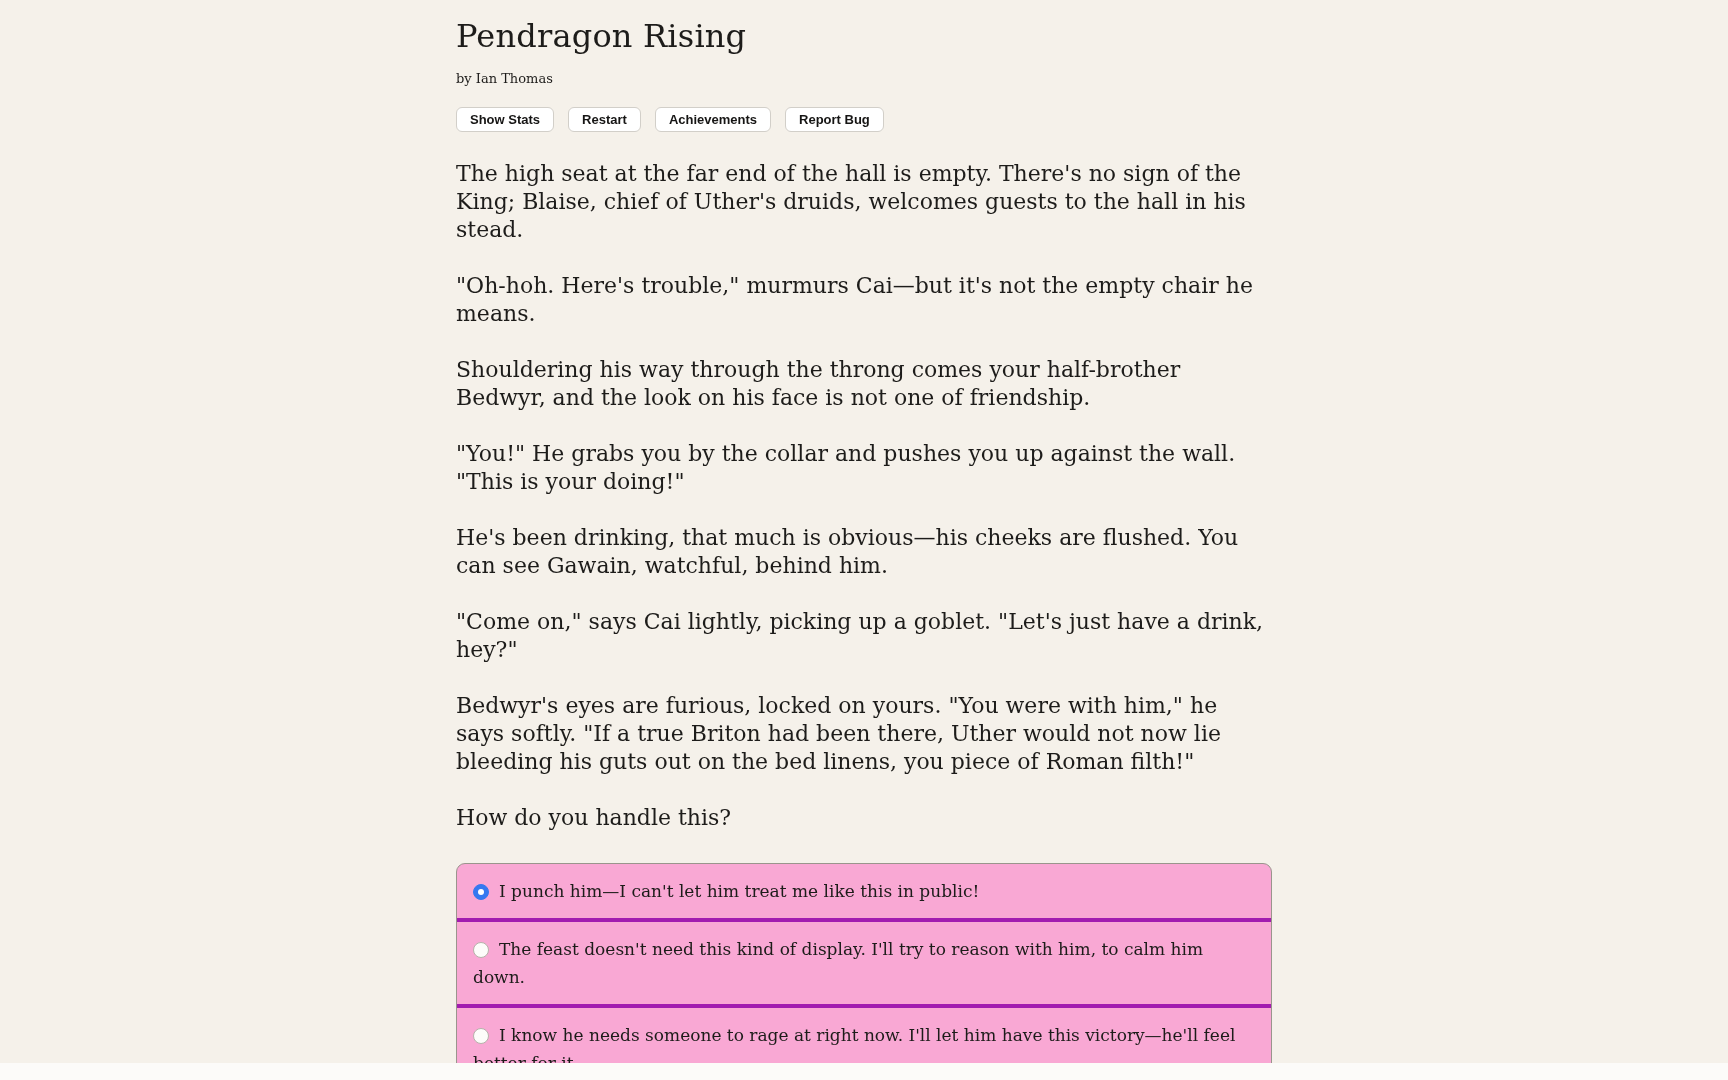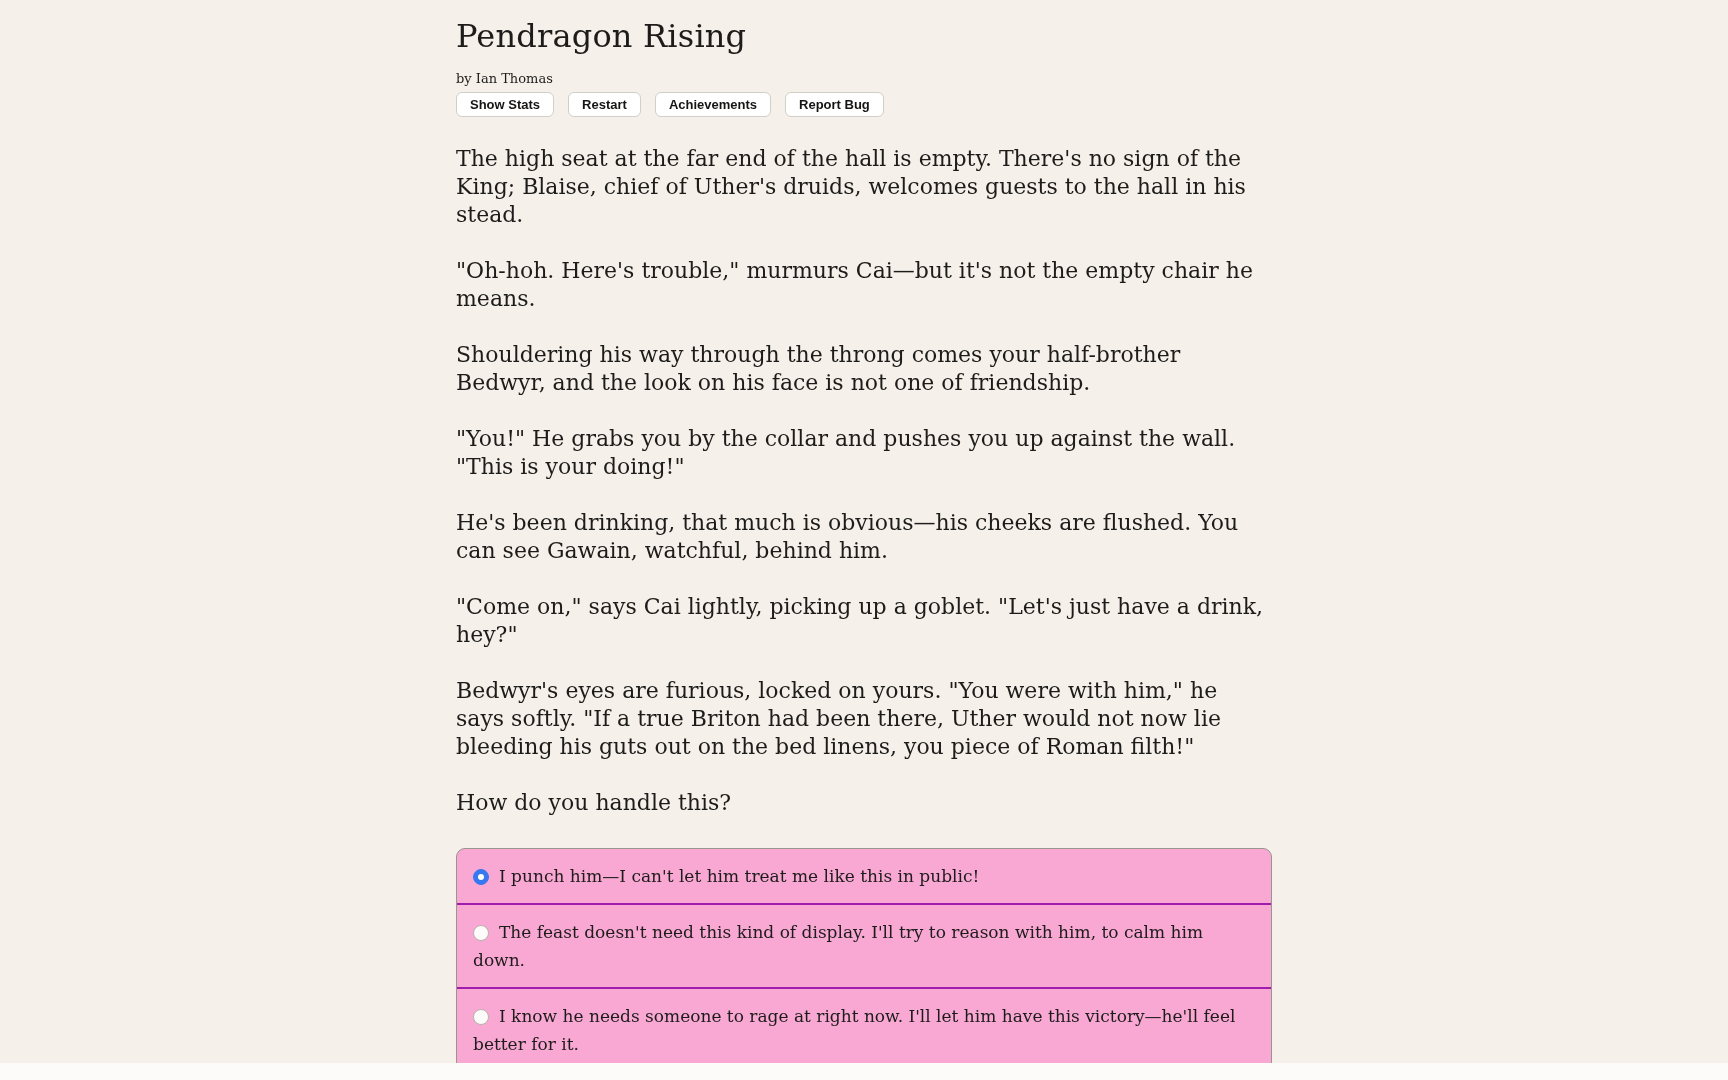--- a/index.html
+++ b/index.html
@@ -31,21 +31,21 @@
     line-height: 1.25;
     letter-spacing: 0.2px;
   }
   h2.byline {
     font-size: 13px;
     font-weight: 400;
     margin: 15px 0 0 0;
     line-height: 1.3;
   }
   .toolbar {
-    margin-top: 4px;
+    margin-top: 19px;
     display: flex;
     gap: 14px;
   }
   .toolbar button {
     font-family: "Liberation Sans", "DejaVu Sans", sans-serif;
     font-size: 13px;
     font-weight: 700;
     color: #161514;
     background: #ffffff;
     border: 1px solid #d2cfc9;
@@ -67,21 +67,21 @@
     overflow: hidden;
   }
   .choice-row {
     display: block;
     padding: 13px 16px;
     font-size: 17px;
     line-height: 28px;
     cursor: pointer;
   }
   .choice-row + .choice-row {
-    border-top: 2px solid #a21caf;
+    border-top: 4px solid #a21caf;
   }
   .radio {
     display: inline-block;
     width: 16px;
     height: 16px;
     border-radius: 50%;
     background: #fdfcfa;
     border: 1px solid #b6b2aa;
     margin-right: 10px;
     vertical-align: -3px;

